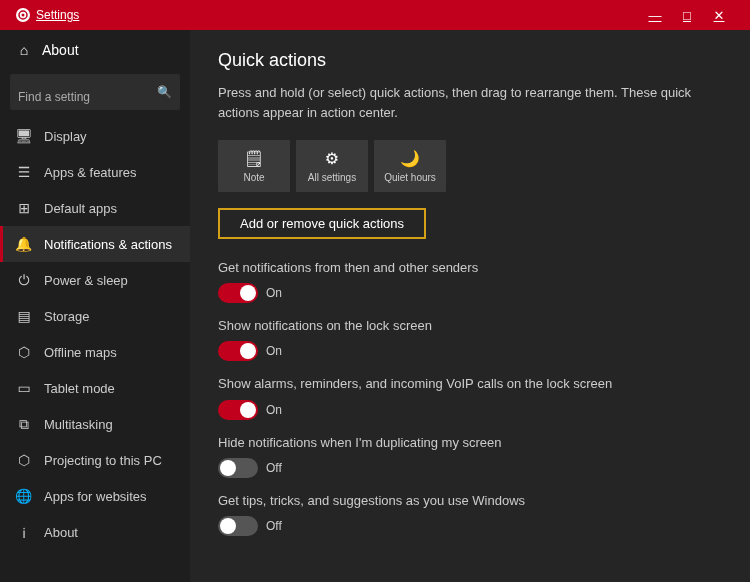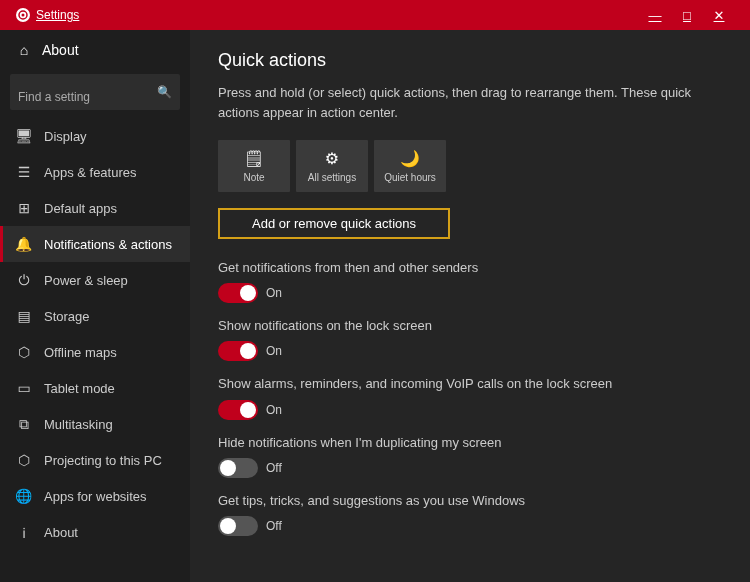--- a/index.html
+++ b/index.html
@@ -189,21 +189,21 @@
       cursor: pointer;
       border-radius: 1px;
     }
     .quick-action-tile-icon { font-size: 16px; color: #fff; }
     .quick-action-tile-label { font-size: 10px; color: #ccc; }
 
     .add-remove-btn {
       border: 2px solid #d4a017;
       background: transparent;
       color: #fff;
-      padding: 6px 32px;
+      padding: 6px 20px;
       font-size: 13px;
       cursor: pointer;
       margin-bottom: 20px;
       display: inline-block;
     }
 
     .section-title {
       font-size: 18px;
       font-weight: 300;
       margin-bottom: 14px;

